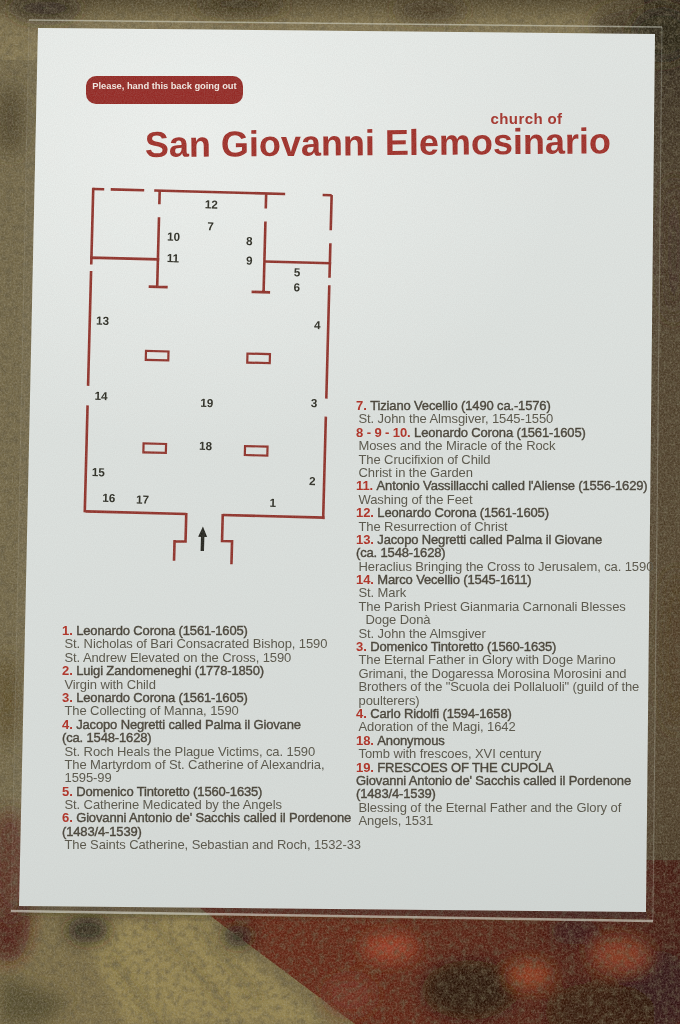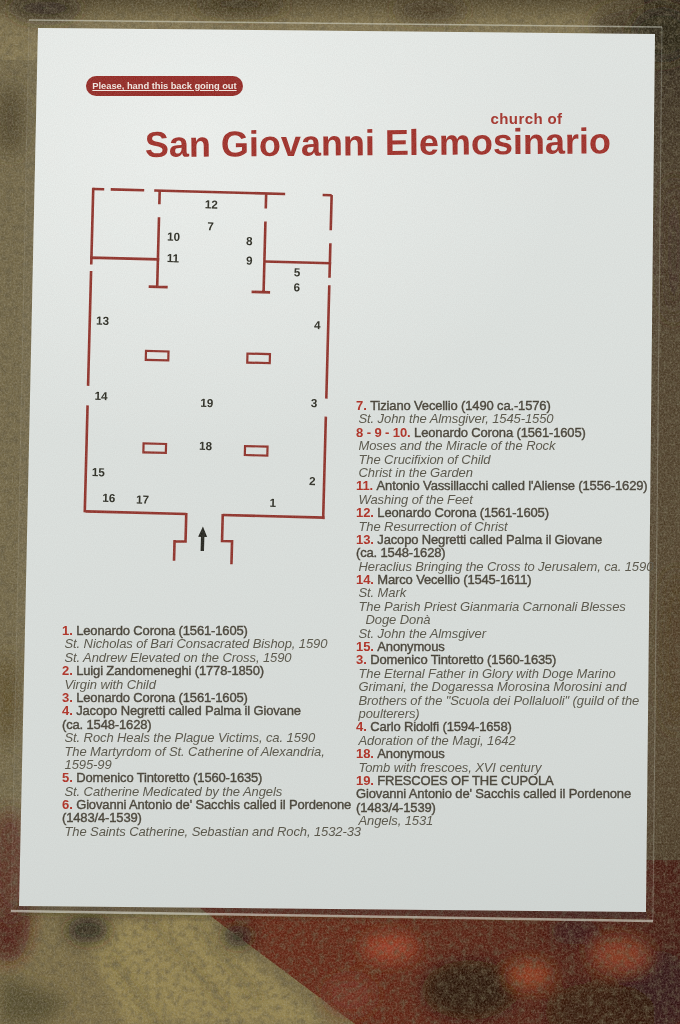--- a/index.html
+++ b/index.html
@@ -11,21 +11,21 @@
     clip-path:polygon(38px 28px,655px 34px,646px 912px,19px 906px);
     background:
       radial-gradient(ellipse 620px 520px at 190px 130px, rgba(243,246,243,0.7) 0%, rgba(243,246,243,0) 62%),
       linear-gradient(168deg,#e4e8e5 0%,#dce1de 45%,#d6dbd8 75%,#cbd1ce 100%);
   }
   
   .col{position:absolute;filter:blur(0.35px);font-size:13px;color:#3c3b32;letter-spacing:-0.1px;white-space:nowrap;}
   .col div{height:13.4px;line-height:13.4px;}
   .r{color:#ae2c20;font-weight:bold;}
   .nm{font-weight:normal;color:#443f34;-webkit-text-stroke:0.4px #443f34;letter-spacing:-0.15px;}
-  .it{font-style:italic;color:#555246;font-weight:normal;padding-left:2.5px;}
+  .it{color:#555246;font-weight:normal;padding-left:2.5px;}
 </style>
 </head>
 <body>
 
 <svg class="abs" style="left:0;top:0" width="680" height="1024" viewBox="0 0 680 1024">
   <defs>
     <filter id="blur5">
         <feGaussianBlur stdDeviation="5"></feGaussianBlur>
       </filter>
     <filter id="blur8">
@@ -115,21 +115,21 @@
   <polygon points="29,20 662,27 653,921 11,911" fill="rgba(205,210,200,0.04)"></polygon>
   <path d="M29,20 L662,27" fill="none" stroke="rgba(225,228,216,0.5)" stroke-width="1.6"></path>
   <path d="M662,27 L653,921" fill="none" stroke="rgba(215,218,208,0.25)" stroke-width="1.2"></path>
   <path d="M29,20 L11,911" fill="none" stroke="rgba(210,215,205,0.12)" stroke-width="1"></path>
 
   <polyline points="11,911 653,921" fill="none" stroke="rgba(225,228,216,0.6)" stroke-width="2.4"></polyline>
 </svg>
 
 <div id="paper" class="abs"></div>
 
-<div class="abs" style="left:86px;top:76px;width:157px;height:20px;border-radius:10px;background:#932823;color:#f3e9e2;font-size:9.4px;font-weight:bold;text-align:center;line-height:20px;letter-spacing:-0.05px;white-space:nowrap;text-decoration:underline;">Please, hand this back going out</div>
+<div class="abs" style="left:86px;top:76px;width:157px;height:28px;border-radius:10px;background:#932823;color:#f3e9e2;font-size:9.4px;font-weight:bold;text-align:center;line-height:20px;letter-spacing:-0.05px;white-space:nowrap;">Please, hand this back going out</div>
 
 <div class="abs" style="left:446px;top:110.5px;width:161px;text-align:center;color:#a33028;font-size:15px;line-height:15px;font-weight:bold;letter-spacing:0.4px;">church of</div>
 
 <div class="abs" style="left:145px;top:126.5px;color:#9e2d26;font-size:36px;font-weight:bold;letter-spacing:0px;line-height:36px;white-space:nowrap;transform:rotate(-0.45deg);transform-origin:0 100%;">San Giovanni Elemosinario</div>
 
 <svg class="abs" style="left:0;top:0;filter:blur(0.25px)" width="680" height="1024" viewBox="0 0 680 1024">
   <g transform="rotate(1.5 207 352)" stroke="#8f3028" stroke-width="2.6" fill="none">
 
     <g>
         <path d="M89,192 H100 M106.5,192 H140 M150,192 H281 M318.5,192 H327.5"></path>
@@ -283,20 +283,21 @@
   </g>
 </svg>
 
 <div class="col" style="left:62px;top:624px;">
   <div><span class="r">1.</span> <span class="nm">Leonardo Corona (1561-1605)</span></div>
   <div><span class="it">St. Nicholas of Bari Consacrated Bishop, 1590</span></div>
   <div><span class="it">St. Andrew Elevated on the Cross, 1590</span></div>
   <div><span class="r">2.</span> <span class="nm">Luigi Zandomeneghi (1778-1850)</span></div>
   <div><span class="it">Virgin with Child</span></div>
   <div><span class="r">3.</span> <span class="nm">Leonardo Corona (1561-1605)</span></div>
+  <div><span class="it">The Collecting of Manna, 1590</span></div>
   <div><span class="r">4.</span> <span class="nm">Jacopo Negretti called Palma il Giovane</span></div>
   <div><span class="nm">(ca. 1548-1628)</span></div>
   <div><span class="it">St. Roch Heals the Plague Victims, ca. 1590</span></div>
   <div><span class="it">The Martyrdom of St. Catherine of Alexandria,</span></div>
   <div><span class="it">1595-99</span></div>
   <div><span class="r">5.</span> <span class="nm">Domenico Tintoretto (1560-1635)</span></div>
   <div><span class="it">St. Catherine Medicated by the Angels</span></div>
   <div><span class="r">6.</span> <span class="nm">Giovanni Antonio de' Sacchis called il Pordenone</span></div>
   <div><span class="nm">(1483/4-1539)</span></div>
   <div><span class="it">The Saints Catherine, Sebastian and Roch, 1532-33</span></div>
@@ -314,33 +315,33 @@
   <div><span class="r">12.</span> <span class="nm">Leonardo Corona (1561-1605)</span></div>
   <div><span class="it">The Resurrection of Christ</span></div>
   <div><span class="r">13.</span> <span class="nm">Jacopo Negretti called Palma il Giovane</span></div>
   <div><span class="nm">(ca. 1548-1628)</span></div>
   <div><span class="it">Heraclius Bringing the Cross to Jerusalem, ca. 1590</span></div>
   <div><span class="r">14.</span> <span class="nm">Marco Vecellio (1545-1611)</span></div>
   <div><span class="it">St. Mark</span></div>
   <div><span class="it">The Parish Priest Gianmaria Carnonali Blesses</span></div>
   <div><span class="it">&nbsp;&nbsp;Doge Donà</span></div>
   <div><span class="it">St. John the Almsgiver</span></div>
-  <div><span class="r">15.</span> <span class="nm">Anonymous</span></div>
   <div><span class="r">3.</span> <span class="nm">Domenico Tintoretto (1560-1635)</span></div>
   <div><span class="it">The Eternal Father in Glory with Doge Marino</span></div>
   <div><span class="it">Grimani, the Dogaressa Morosina Morosini and</span></div>
   <div><span class="it">Brothers of the "Scuola dei Pollaluoli" (guild of the</span></div>
   <div><span class="it">poulterers)</span></div>
   <div><span class="r">4.</span> <span class="nm">Carlo Ridolfi (1594-1658)</span></div>
   <div><span class="it">Adoration of the Magi, 1642</span></div>
   <div><span class="r">18.</span> <span class="nm">Anonymous</span></div>
   <div><span class="it">Tomb with frescoes, XVI century</span></div>
   <div><span class="r">19.</span> <span class="nm">FRESCOES OF THE CUPOLA</span></div>
   <div><span class="nm">Giovanni Antonio de' Sacchis called il Pordenone</span></div>
   <div><span class="nm">(1483/4-1539)</span></div>
+  <div><span class="it">Blessing of the Eternal Father and the Glory of</span></div>
   <div><span class="it">Angels, 1531</span></div>
 </div>
 
 <svg class="abs" style="left:0;top:0;pointer-events:none" width="680" height="1024" viewBox="0 0 680 1024">
   <defs>
     <filter id="g2">
       <feTurbulence type="fractalNoise" baseFrequency="0.9" numOctaves="2" seed="3"></feTurbulence>
       <feColorMatrix type="matrix" values="0 0 0 0 0.52 0 0 0 0 0.52 0 0 0 0 0.50 0.9 0 0 0 -0.18"></feColorMatrix>
     </filter>
   </defs>

